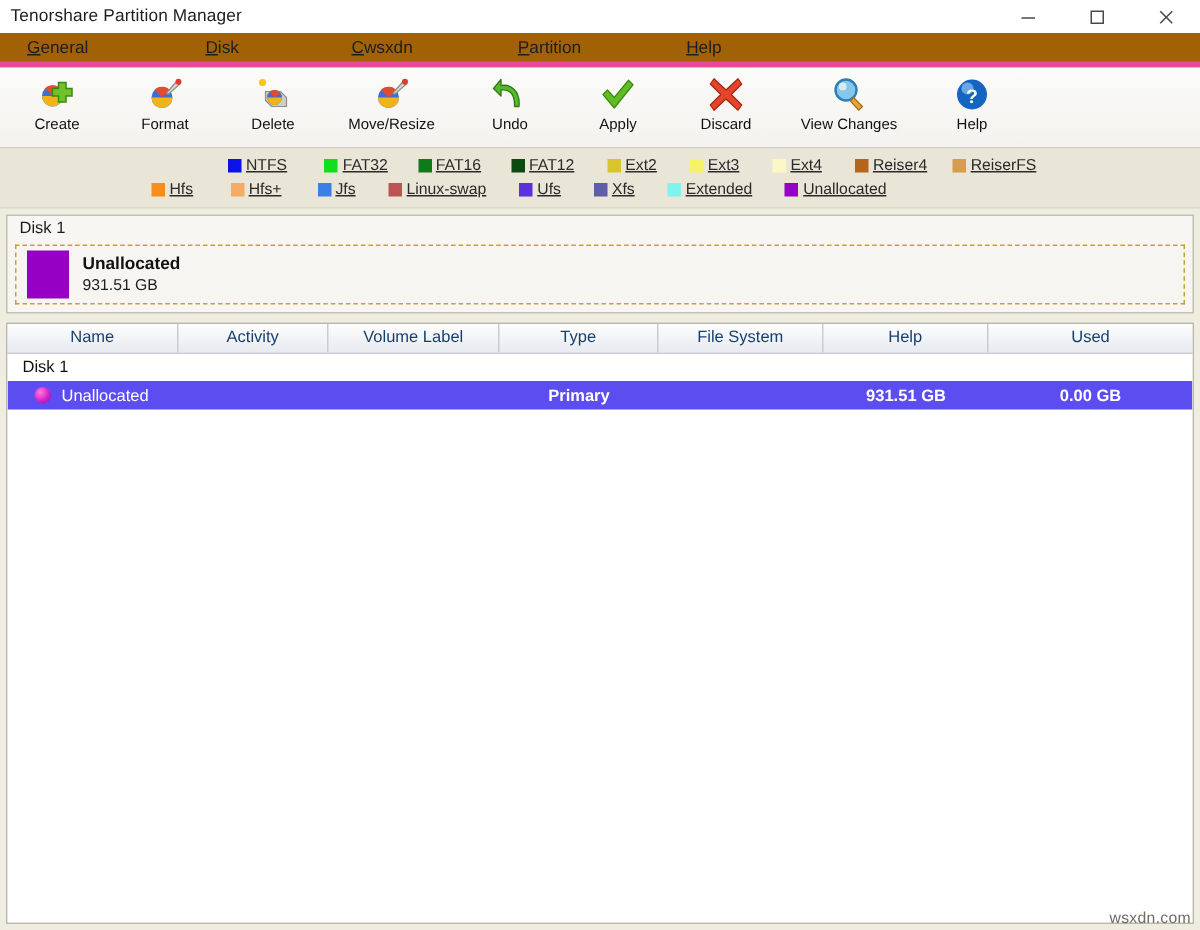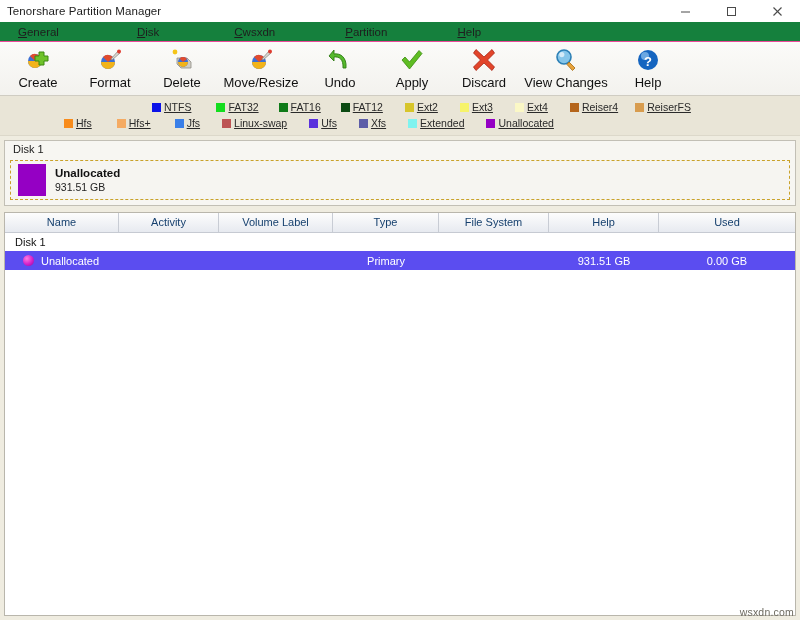--- a/index.html
+++ b/index.html
@@ -38,22 +38,22 @@
   }
   .win-btn {
     width: 46px; display: flex; align-items: center; justify-content: center;
     color: #3a3a3a;
   }
   .win-btn svg { display: block; }
 
   
   .menubar {
     height: 19px;
-    background: #15803d;
-    border-bottom: 1px solid #ec4899;
+    background: #a16207;
+    border-bottom: 4px solid #ec4899;
     display: flex; align-items: center;
     flex: 0 0 auto;
   }
   .menu-item {
     font-size: 11.5px;
     color: #1e1e1e;
     padding: 0 4px;
     white-space: nowrap;
   }
   .menu-item u { text-decoration: underline; }
@@ -73,21 +73,21 @@
     padding-top: 2px;
   }
   .tbtn {
     width: 72px;
     display: flex; flex-direction: column; align-items: center;
     padding-top: 3px;
     cursor: default;
   }
   .tbtn .ticon { height: 26px; display: flex; align-items: center; justify-content: center; }
   .tbtn .tlabel {
-    font-size: 13px; color: #111; margin-top: 2px; white-space: nowrap;
+    font-size: 10px; color: #111; margin-top: 2px; white-space: nowrap;
   }
   .tb-create { margin-left: 2px; }
   .tb-moveresize { width: 86px; }
   .tb-viewchanges { width: 92px; }
 
   
   .legend {
     flex: 0 0 auto;
     background: #e9e5d7;
     padding: 5px 0 6px 0;
@@ -178,21 +178,21 @@
     height: 18px; display: flex; align-items: center;
     font-size: 11px;
   }
   .trow.disk-row { color: #111; background: #ffffff; }
   .trow.sel { background: #5b4df0; color: #ffffff; height: 19px; }
   .td {
     height: 100%; display: flex; align-items: center;
     box-sizing: border-box;
     overflow: hidden; white-space: nowrap;
   }
-  .td.center { justify-content: center; }
+  .td.center { justify-content: center; font-weight: bold; }
   .td.name-cell { padding-left: 18px; }
   .td.name-cell.indent2 { padding-left: 10px; }
   .row-icon {
     width: 11px; height: 11px; border-radius: 50%;
     background: radial-gradient(circle at 35% 32%, #ff7be0 0%, #d321c9 55%, #8e089b 100%);
     margin-right: 7px; flex: 0 0 auto;
   }
 
   
   .watermark {
@@ -375,21 +375,21 @@
       <span class="leg" style="margin-left:22px">
           <i class="sw" style="background:#b5651b"></i>
           <span>Reiser4</span>
         </span>
       <span class="leg" style="margin-left:17px">
           <i class="sw" style="background:#d89c4e"></i>
           <span>ReiserFS</span>
         </span>
     </div>
     <div class="legend-row">
-      <span class="leg" style="margin-left:64px">
+      <span class="leg" style="margin-left:101px">
           <i class="sw" style="background:#f88c1c"></i>
           <span>Hfs</span>
         </span>
       <span class="leg" style="margin-left:25px">
           <i class="sw" style="background:#f5ab63"></i>
           <span>Hfs+</span>
         </span>
       <span class="leg" style="margin-left:24px">
           <i class="sw" style="background:#3a7fe8"></i>
           <span>Jfs</span>

